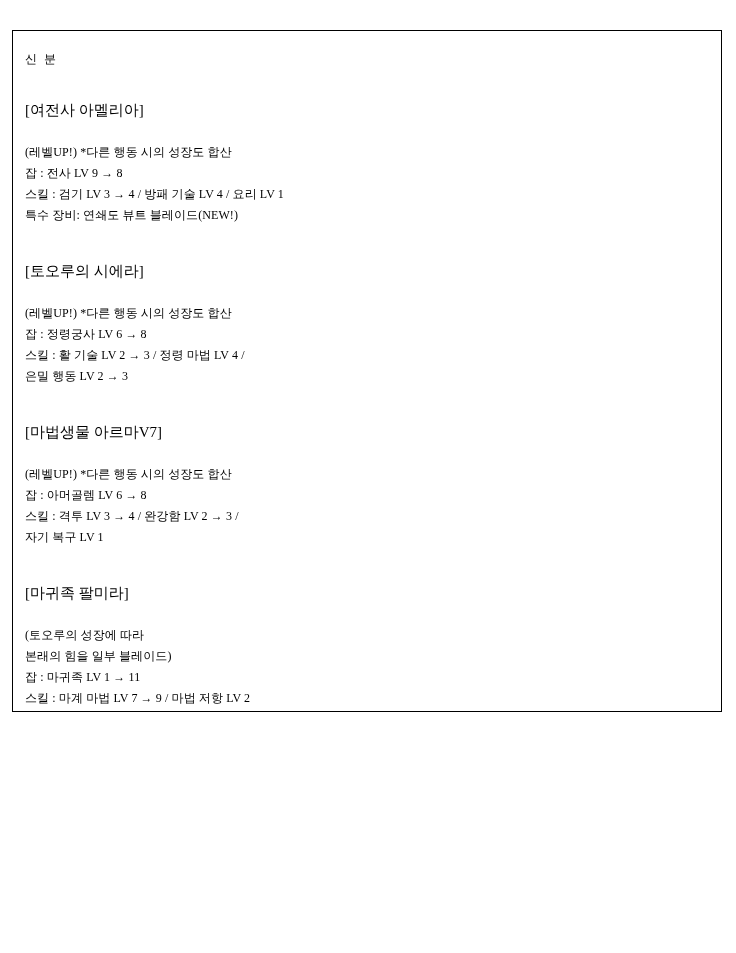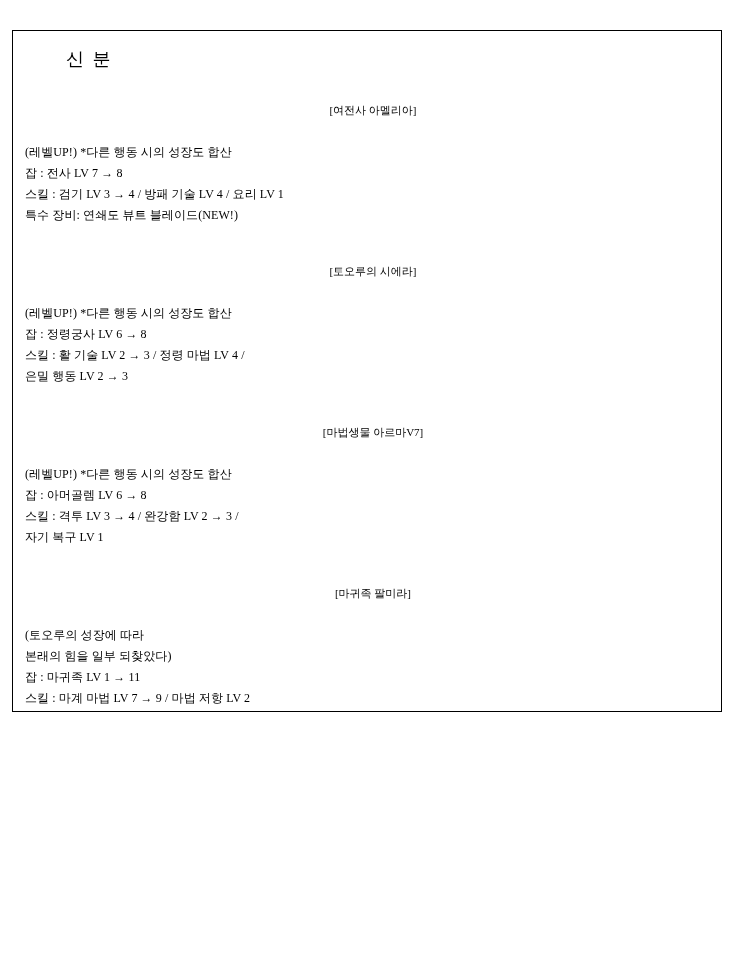--- a/index.html
+++ b/index.html
@@ -41,48 +41,46 @@
   .line.blank {
     height: 21px;
   }
   .line.gap-small {
     height: 14px;
   }
   .line.gap-big {
     height: 30px;
   }
   .section-title {
-    font-size: 11px;
+    font-size: 15px;
     line-height: 21px;
     white-space: pre;
-    text-align: center;
   }
   .heading {
-    font-size: 18px;
+    font-size: 12px;
     line-height: 21px;
     letter-spacing: 2px;
     white-space: pre;
-    margin-left: 41px;
   }
 </style>
 </head>
 <body>
 
 <div class="page">
   <div class="doc-frame">
     <div class="doc-body">
 
       <div class="heading">신 분</div>
 
       <div class="line gap-big"></div>
 
       <div class="section-title">[여전사 아멜리아]</div>
       <div class="line blank"></div>
       <div class="line">(레벨UP!) *다른 행동 시의 성장도 합산</div>
-      <div class="line">잡 : 전사 LV 7 → 8</div>
+      <div class="line">잡 : 전사 LV 9 → 8</div>
       <div class="line">스킬 : 검기 LV 3 → 4 / 방패 기술 LV 4 / 요리 LV 1</div>
       <div class="line">특수 장비: 연쇄도 뷰트 블레이드(NEW!)</div>
 
       <div class="line blank"></div>
       <div class="line gap-small"></div>
 
       <div class="section-title">[토오루의 시에라]</div>
       <div class="line blank"></div>
       <div class="line">(레벨UP!) *다른 행동 시의 성장도 합산</div>
       <div class="line">잡 : 정령궁사 LV 6 → 8</div>
@@ -98,19 +96,19 @@
       <div class="line">잡 : 아머골렘 LV 6 → 8</div>
       <div class="line">스킬 : 격투 LV 3 → 4 / 완강함 LV 2 → 3 /</div>
       <div class="line">자기 복구 LV 1</div>
 
       <div class="line blank"></div>
       <div class="line gap-small"></div>
 
       <div class="section-title">[마귀족 팔미라]</div>
       <div class="line blank"></div>
       <div class="line">(토오루의 성장에 따라</div>
-      <div class="line">본래의 힘을 일부 되찾았다)</div>
+      <div class="line">본래의 힘을 일부 블레이드)</div>
       <div class="line">잡 : 마귀족 LV 1 → 11</div>
       <div class="line">스킬 : 마계 마법 LV 7 → 9 / 마법 저항 LV 2</div>
 
     </div>
   </div>
 </div>
 
 </body></html>

